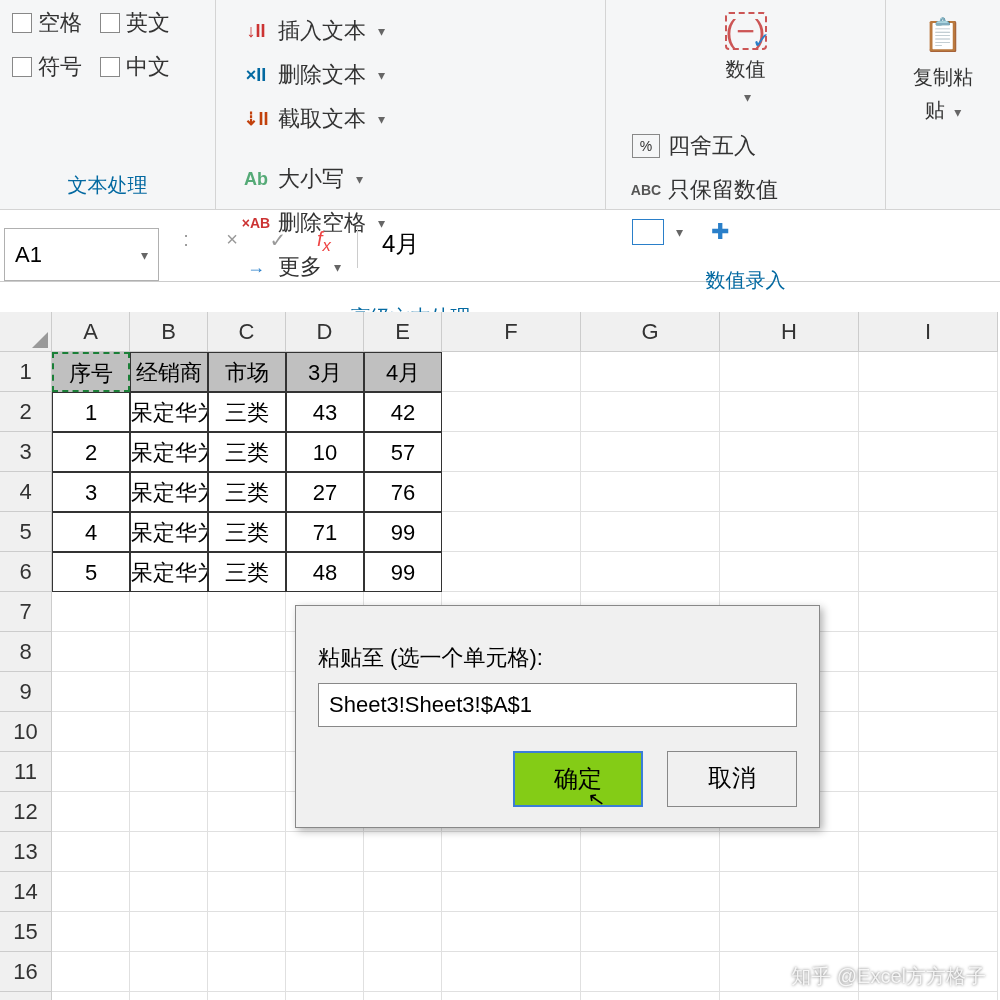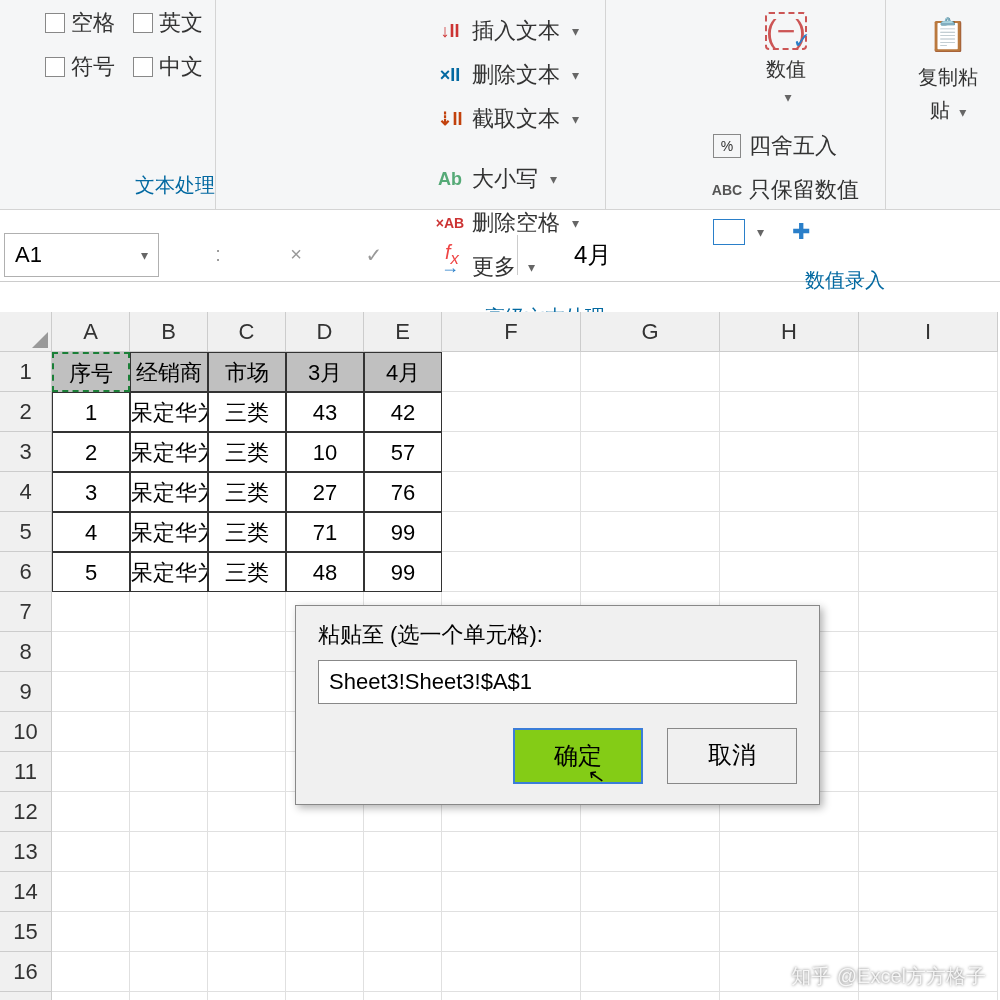--- a/index.html
+++ b/index.html
@@ -1,34 +1,34 @@
 <!DOCTYPE html>
 <html><head>
 <meta charset="utf-8">
 <style>
 * { box-sizing: border-box; margin: 0; padding: 0; }
 body { font-family: "Microsoft YaHei", "SimSun", sans-serif; background: #fff; overflow: hidden; width: 1000px; height: 1000px; position: relative; }
 .ribbon { background: #f5f6f7; border-bottom: 1px solid #d4d4d4; height: 210px; display: flex; }
-.ribbon-group { border-right: 1px solid #d4d4d4; display: flex; flex-direction: column; align-items: flex-end; }
+.ribbon-group { border-right: 1px solid #d4d4d4; display: flex; flex-direction: column; }
 .group-content { flex: 1; padding: 8px 12px; display: flex; flex-direction: column; gap: 14px; }
 .group-label { text-align: center; font-size: 20px; color: #0369a1; padding: 6px 0 10px; }
 .check-item { display: flex; align-items: center; gap: 6px; font-size: 22px; color: #333; }
 .checkbox { width: 20px; height: 20px; border: 1px solid #888; background: #fff; display: inline-block; }
 .checkbox.dotted { border: 1px dashed #2a6fc9; position: relative; }
 .checkbox.dotted::after { content: "★"; color: #2a6fc9; font-size: 14px; position: absolute; left: 2px; top: -1px; }
 .check-row { display: flex; gap: 18px; }
 .btn-row { display: flex; align-items: center; gap: 8px; font-size: 22px; color: #333; white-space: nowrap; }
 .icon-box { width: 28px; height: 24px; display: inline-flex; align-items: center; justify-content: center; font-size: 18px; }
 .dropdown-arrow { font-size: 14px; color: #666; margin-left: 4px; }
 .big-btn { display: flex; flex-direction: column; align-items: center; gap: 6px; font-size: 20px; color: #333; padding: 4px 10px; }
 .big-icon { width: 46px; height: 46px; display: flex; align-items: center; justify-content: center; font-size: 32px; }
 .adv-group { display: flex; }
 .adv-col { display: flex; flex-direction: column; gap: 14px; padding: 8px 14px; }
 
-.formula-bar { display: flex; align-items: center; height: 54px; border-bottom: 1px solid #ccc; background: #fff; margin-top: 18px; gap: 32px; }
+.formula-bar { display: flex; height: 54px; border-bottom: 1px solid #ccc; background: #fff; margin-top: 18px; }
 .name-box { width: 155px; border: 1px solid #b0b0b0; background: #fff; padding: 8px 10px; font-size: 22px; display: flex; align-items: center; justify-content: space-between; margin: 0 4px; }
 .fb-btn { width: 46px; text-align: center; color: #999; font-size: 20px; }
 .fx { font-style: italic; color: #ef4444; font-size: 20px; }
 .fb-divider { width: 1px; height: 40px; background: #ccc; margin: 0 10px; }
 .formula-input { flex: 1; padding: 0 14px; font-size: 24px; }
 
 .sheet { position: relative; }
 .col-headers { display: flex; height: 40px; }
 .corner { width: 52px; border-right: 1px solid #ccc; border-bottom: 1px solid #ccc; background: #f0f0f0; position: relative; }
 .corner::after { content: ""; position: absolute; right: 3px; bottom: 3px; border: 8px solid transparent; border-right-color: #999; border-bottom-color: #999; }
@@ -37,21 +37,21 @@
 .row-h { width: 52px; border-right: 1px solid #ccc; border-bottom: 1px solid #ccc; background: #f0f0f0; text-align: center; font-size: 22px; line-height: 40px; color: #333; }
 .cell { border-right: 1px solid #e0e0e0; border-bottom: 1px solid #e0e0e0; font-size: 22px; text-align: center; line-height: 40px; overflow: hidden; white-space: nowrap; }
 .data-cell { border: 1px solid #333; }
 .header-cell { background: #c0c0c0; border: 1px solid #333; font-weight: 500; }
 .sel { border: 2px dashed #1a7f37; }
 
 .dialog { position: absolute; left: 295px; top: 605px; width: 525px; background: #f0f0f0; border: 1px solid #888; box-shadow: 3px 3px 8px rgba(0,0,0,0.3); }
 .dlg-title { display: flex; justify-content: space-between; align-items: center; padding: 10px 18px; font-size: 24px; }
 .dlg-title-right { display: flex; gap: 30px; font-size: 26px; }
 .dlg-body { padding: 14px 22px 20px; }
-.dlg-label { font-size: 22px; margin-bottom: 10px; }
+.dlg-label { font-size: 22px; margin-bottom: 10px; margin-top: 23px; }
 .dlg-input { width: 100%; border: 1px solid #888; background: #fff; padding: 8px 10px; font-size: 22px; font-family: "Segoe UI", sans-serif; }
 .dlg-buttons { display: flex; justify-content: flex-end; gap: 24px; margin-top: 24px; }
 .dlg-btn { min-width: 130px; padding: 10px 0; text-align: center; font-size: 24px; border: 1px solid #888; background: #f0f0f0; }
 .dlg-btn.primary { border: 2px solid #3b7dd8; background: #84cc16; position: relative; }
 .cursor { position: absolute; right: 36px; bottom: -6px; font-size: 20px; transform: rotate(-10deg); }
 
 .watermark { position: absolute; right: 14px; bottom: 10px; font-size: 20px; color: rgba(255,255,255,0.85); text-shadow: 0 0 3px rgba(0,0,0,0.6); }
 
 .cw-A{width:78px}.cw-B{width:78px}.cw-C{width:78px}.cw-D{width:78px}.cw-E{width:78px}.cw-F{width:139px}.cw-G{width:139px}.cw-H{width:139px}.cw-I{width:139px}
 </style>

